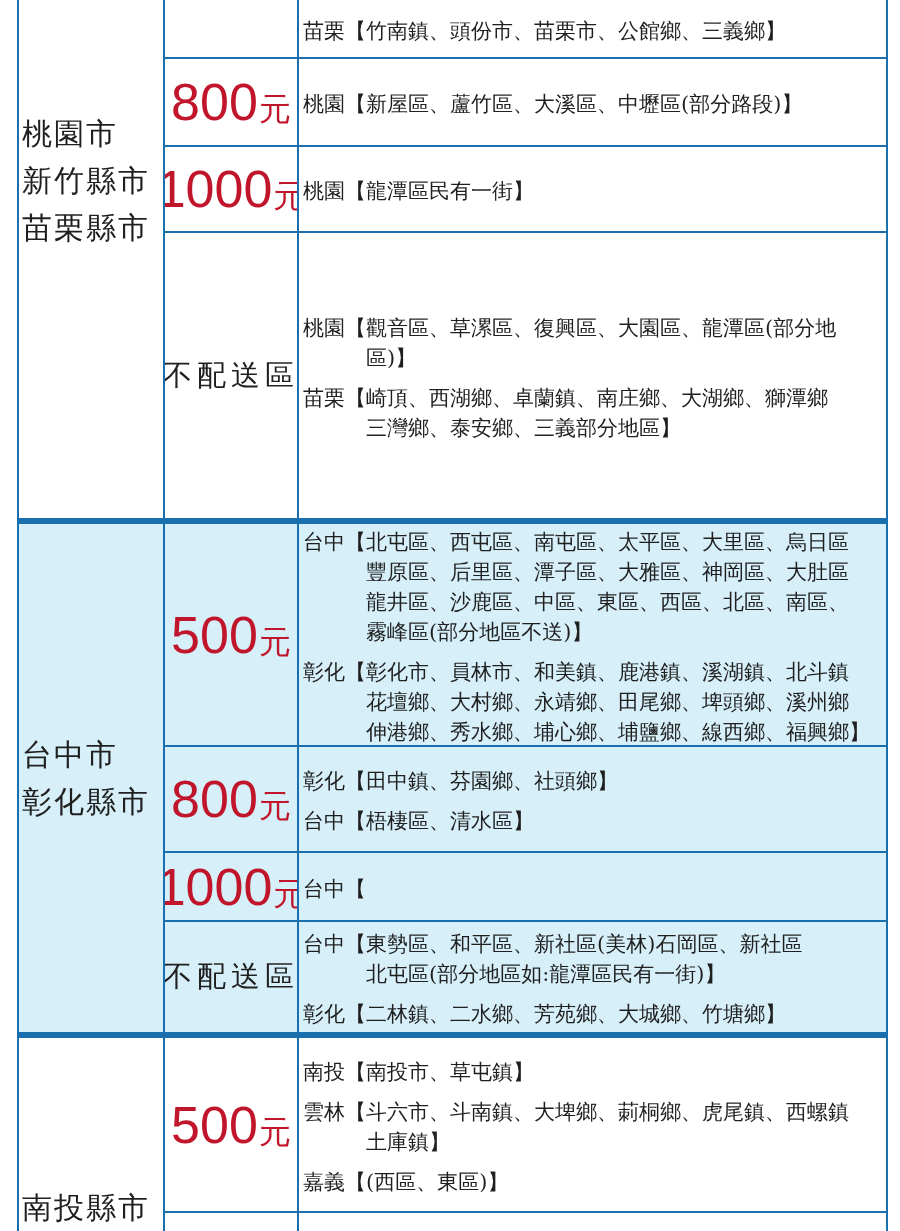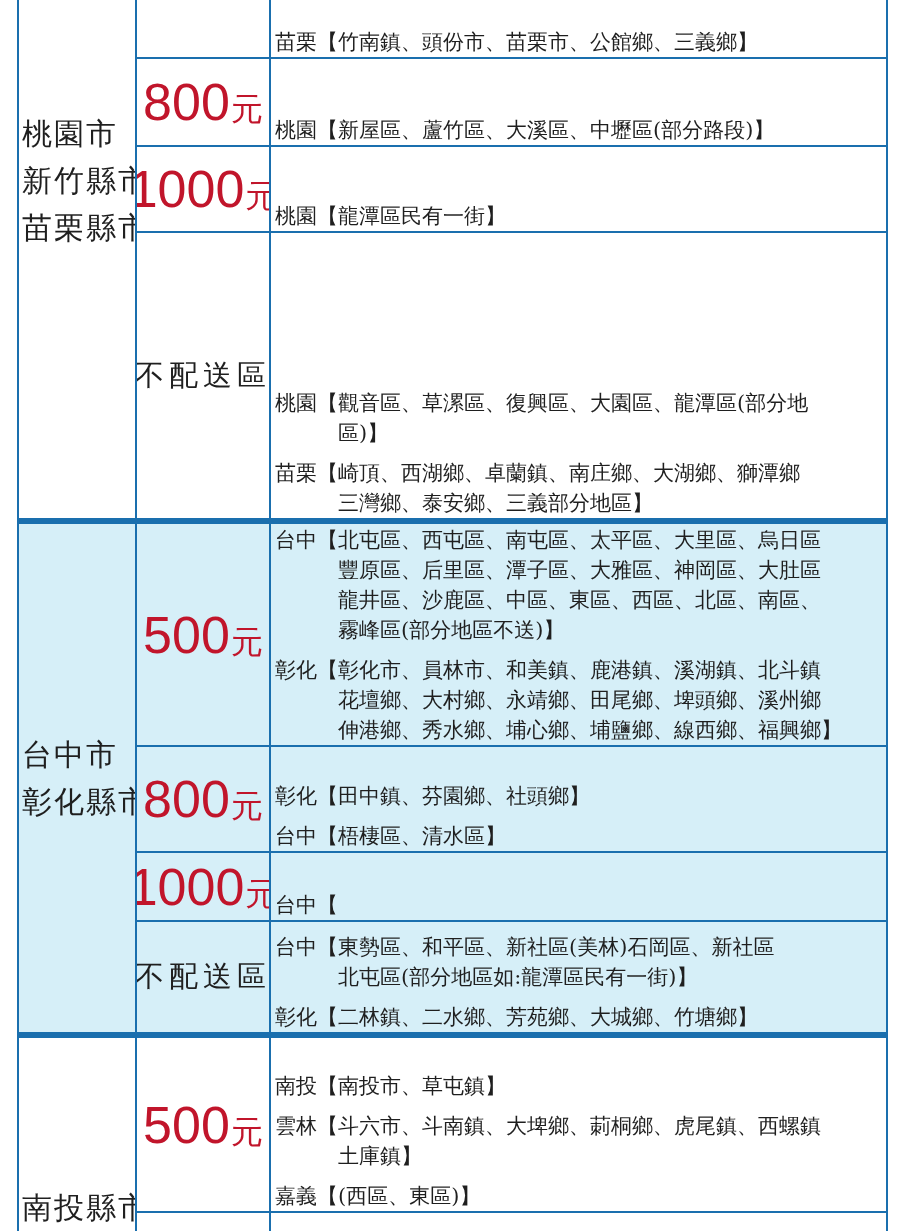--- a/index.html
+++ b/index.html
@@ -9,36 +9,36 @@
     --ink:#1f1f1f;
   }
   *{box-sizing:border-box;margin:0;padding:0;}
   html,body{width:900px;height:1231px;overflow:hidden;background:#ffffff;
     font-family:"DejaVu Serif", serif;color:var(--ink);}
   .table{margin-left:17px;width:871px;
     border-left:2px solid var(--border);border-right:2px solid var(--border);}
   .section{display:flex;}
   .section + .section{border-top:6px solid var(--border);}
   .section.hl{background:var(--hl);}
-  .region-cell{width:118px;flex:none;border-right:2px solid var(--border);
+  .region-cell{width:146px;flex:none;border-right:2px solid var(--border);
     padding-left:3px;display:flex;flex-direction:column;overflow:hidden;}
   .s0 .region-cell{padding-top:110px;}
   .s1 .region-cell{justify-content:center;}
   .s2 .region-cell{padding-top:146px;}
   .region-line{display:block;font-size:30px;line-height:47px;letter-spacing:2px;white-space:nowrap;}
   .rows{flex:1;display:flex;flex-direction:column;}
   .row{display:flex;overflow:hidden;}
   .row:not(:last-child){border-bottom:2px solid var(--border);}
   .price-cell{width:134px;flex:none;border-right:2px solid var(--border);
     display:flex;align-items:center;justify-content:center;overflow:hidden;}
   .fee{display:inline-flex;align-items:baseline;color:var(--red);}
   .amount{font-family:"Liberation Sans", sans-serif;font-size:52px;line-height:1;}
   .unit{font-size:32px;line-height:1;margin-left:1px;}
   .nodeliver{font-size:29px;letter-spacing:5px;white-space:nowrap;text-align:center;}
-  .areas-cell{flex:1;display:flex;flex-direction:column;justify-content:flex-end;
+  .areas-cell{flex:1;display:flex;flex-direction:column;justify-content:center;
     padding:4px 4px 0 4px;overflow:hidden;}
   .block{display:flex;align-items:flex-start;}
   .block:not(:last-child){margin-bottom:10px;}
   .prefix{flex:none;font-size:21px;line-height:30px;white-space:nowrap;}
   .lines{flex:1;font-size:21px;line-height:30px;}
   .line{display:block;}
 </style>
 </head>
 <body>
 

